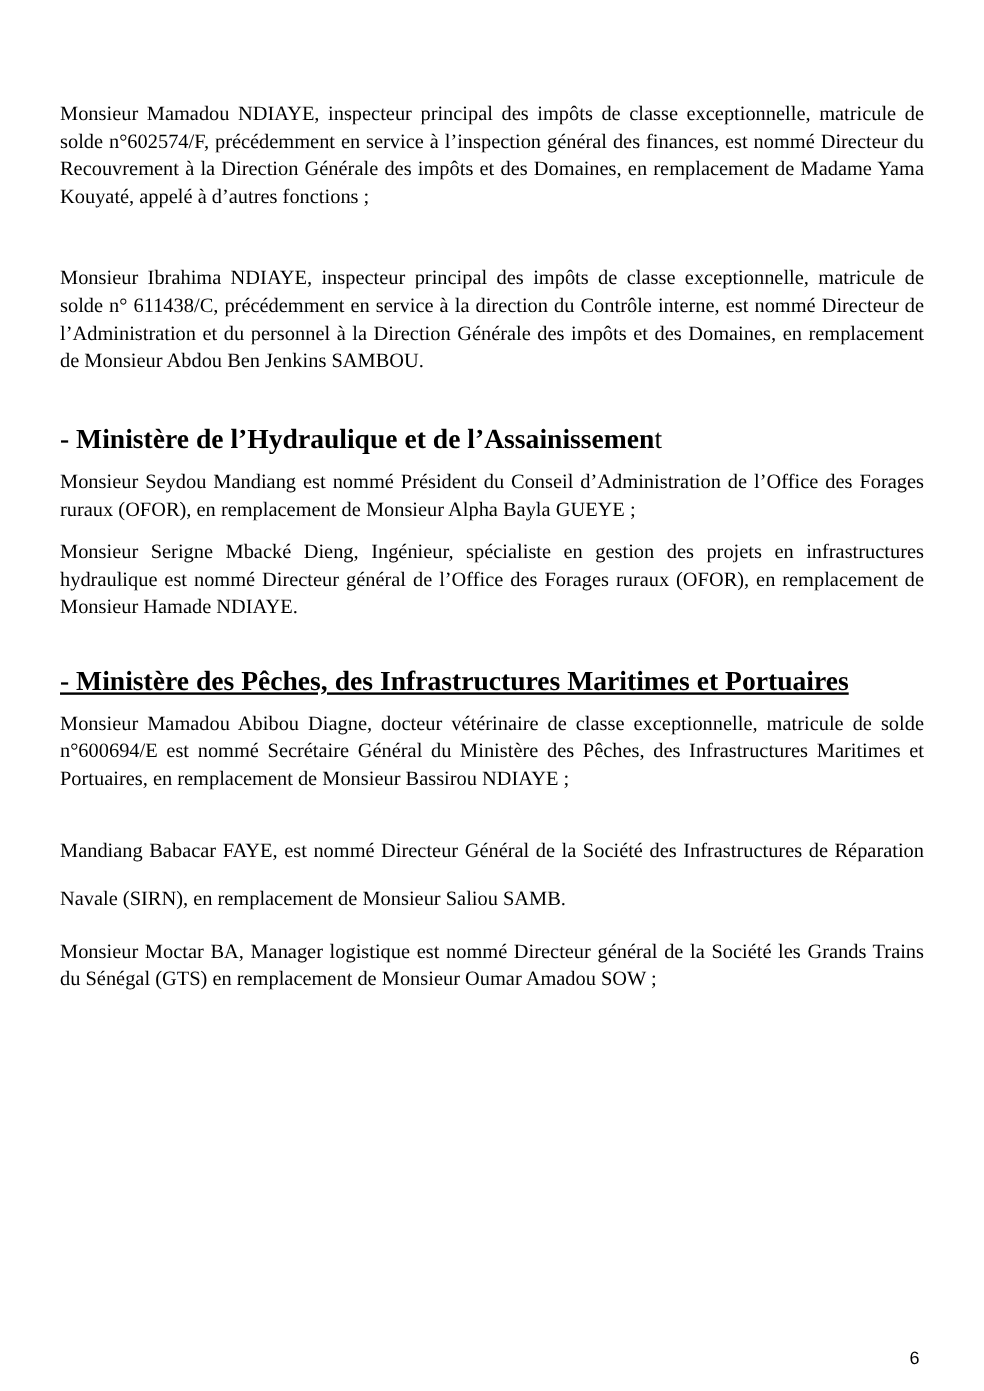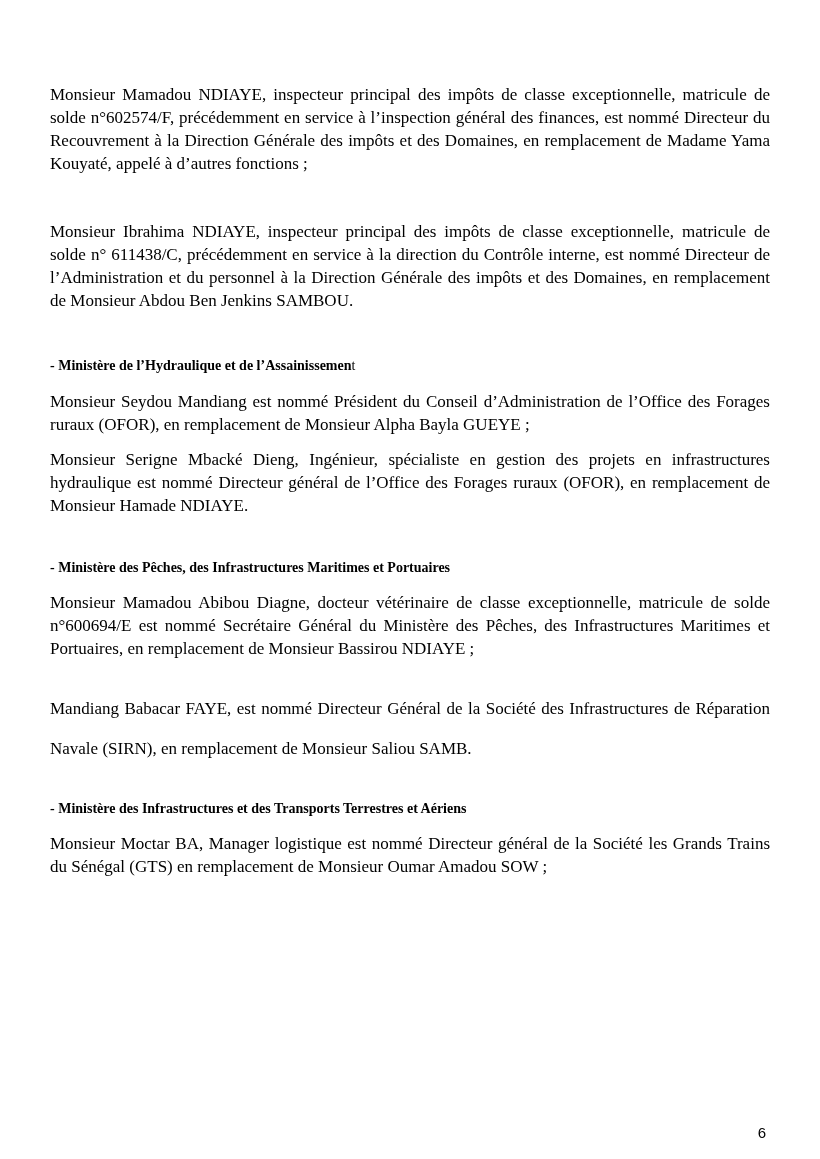--- a/index.html
+++ b/index.html
@@ -27,36 +27,36 @@
   }
   .para {
     margin: 0;
     font-size: 17px;
     line-height: 23px;
     text-align: justify;
     text-justify: inter-word;
   }
   .heading {
     margin: 0;
-    font-size: 14px;
+    font-size: 23px;
     line-height: 23px;
     font-weight: bold;
     text-align: left;
   }
   .heading .tail {
     font-weight: normal;
   }
   .wide {
     line-height: 40px;
   }
   .m45 { margin-top: 45px; }
   .m42 { margin-top: 42px; }
   .m41 { margin-top: 41px; }
   .m40 { margin-top: 40px; }
-  .m39 { margin-top: 39px; }
+  .m39 { margin-top: 39px; text-decoration: underline; }
   .m29 { margin-top: 29px; }
   .m28 { margin-top: 28px; }
   .m14 { margin-top: 14px; }
   .m13 { margin-top: 13px; }
   .m12 { margin-top: 12px; }
   .page-number {
     position: absolute;
     top: 1088px;
     left: 750px;
     width: 24px;
@@ -81,21 +81,20 @@
   <p class="para m13">Monsieur Seydou Mandiang est nommé Président du Conseil d’Administration de l’Office des Forages ruraux (OFOR), en remplacement de Monsieur Alpha Bayla GUEYE ;</p>
 
   <p class="para m12">Monsieur Serigne Mbacké Dieng, Ingénieur, spécialiste en gestion des projets en infrastructures hydraulique est nommé Directeur général de l’Office des Forages ruraux (OFOR), en remplacement de Monsieur Hamade NDIAYE.</p>
 
   <h3 class="heading m39"><span>- Ministère des Pêches, des Infrastructures Maritimes et Portuaires</span><span class="tail"></span></h3>
 
   <p class="para m12">Monsieur Mamadou Abibou Diagne, docteur vétérinaire de classe exceptionnelle, matricule de solde n°600694/E est nommé Secrétaire Général du Ministère des Pêches, des Infrastructures Maritimes et Portuaires, en remplacement de Monsieur Bassirou NDIAYE ;</p>
 
   <p class="para wide m29">Mandiang Babacar FAYE, est nommé Directeur Général de la Société des Infrastructures de Réparation Navale (SIRN), en remplacement de Monsieur Saliou SAMB.</p>
 
-  <h3 class="heading m28"><span>- Ministère des Infrastructures et des Transports Terrestres et Aériens</span><span class="tail"></span></h3>
 
   <p class="para m12">Monsieur Moctar BA, Manager logistique est nommé Directeur général de la Société les Grands Trains du Sénégal (GTS) en remplacement de Monsieur Oumar Amadou SOW ;</p>
 
 
 
 
   <div class="page-number">6</div>
 
 </div>
 

